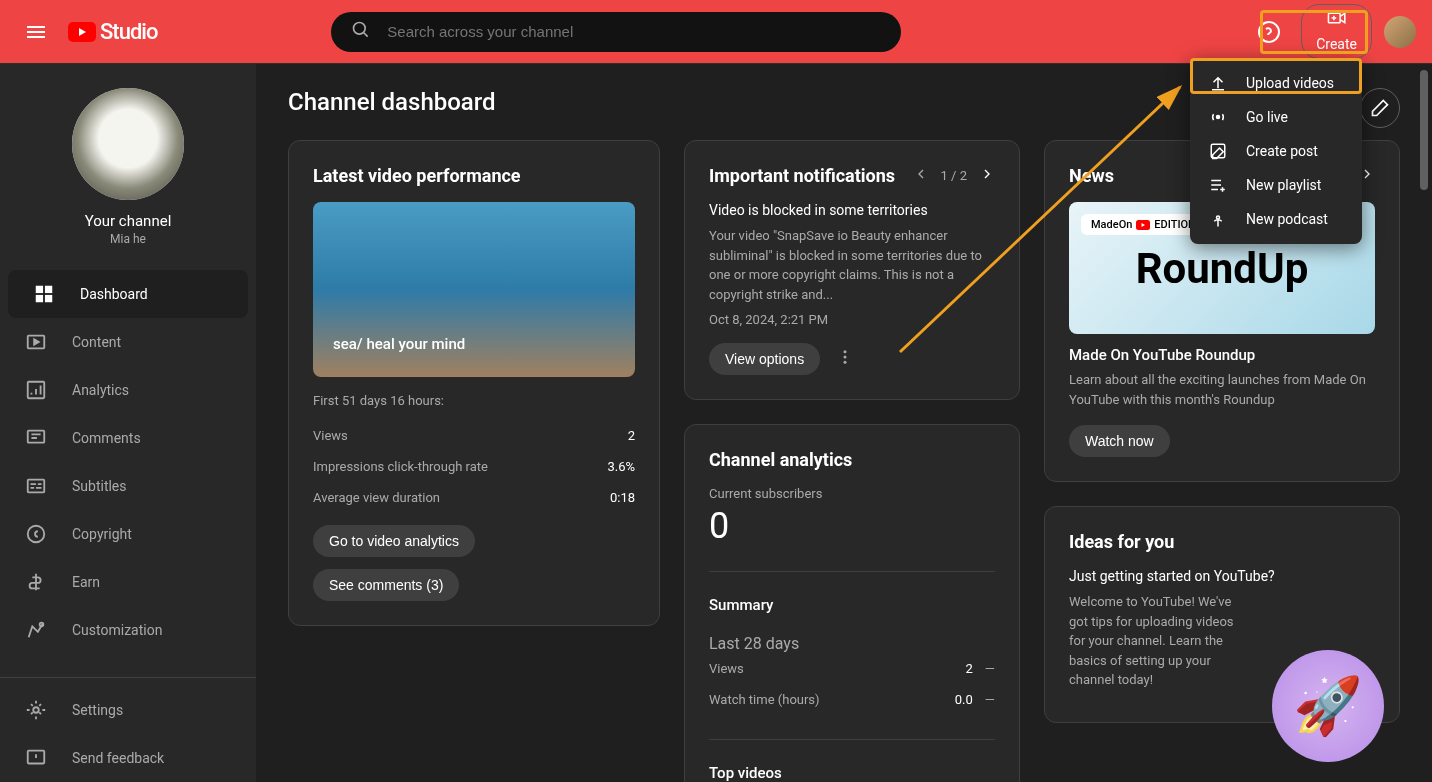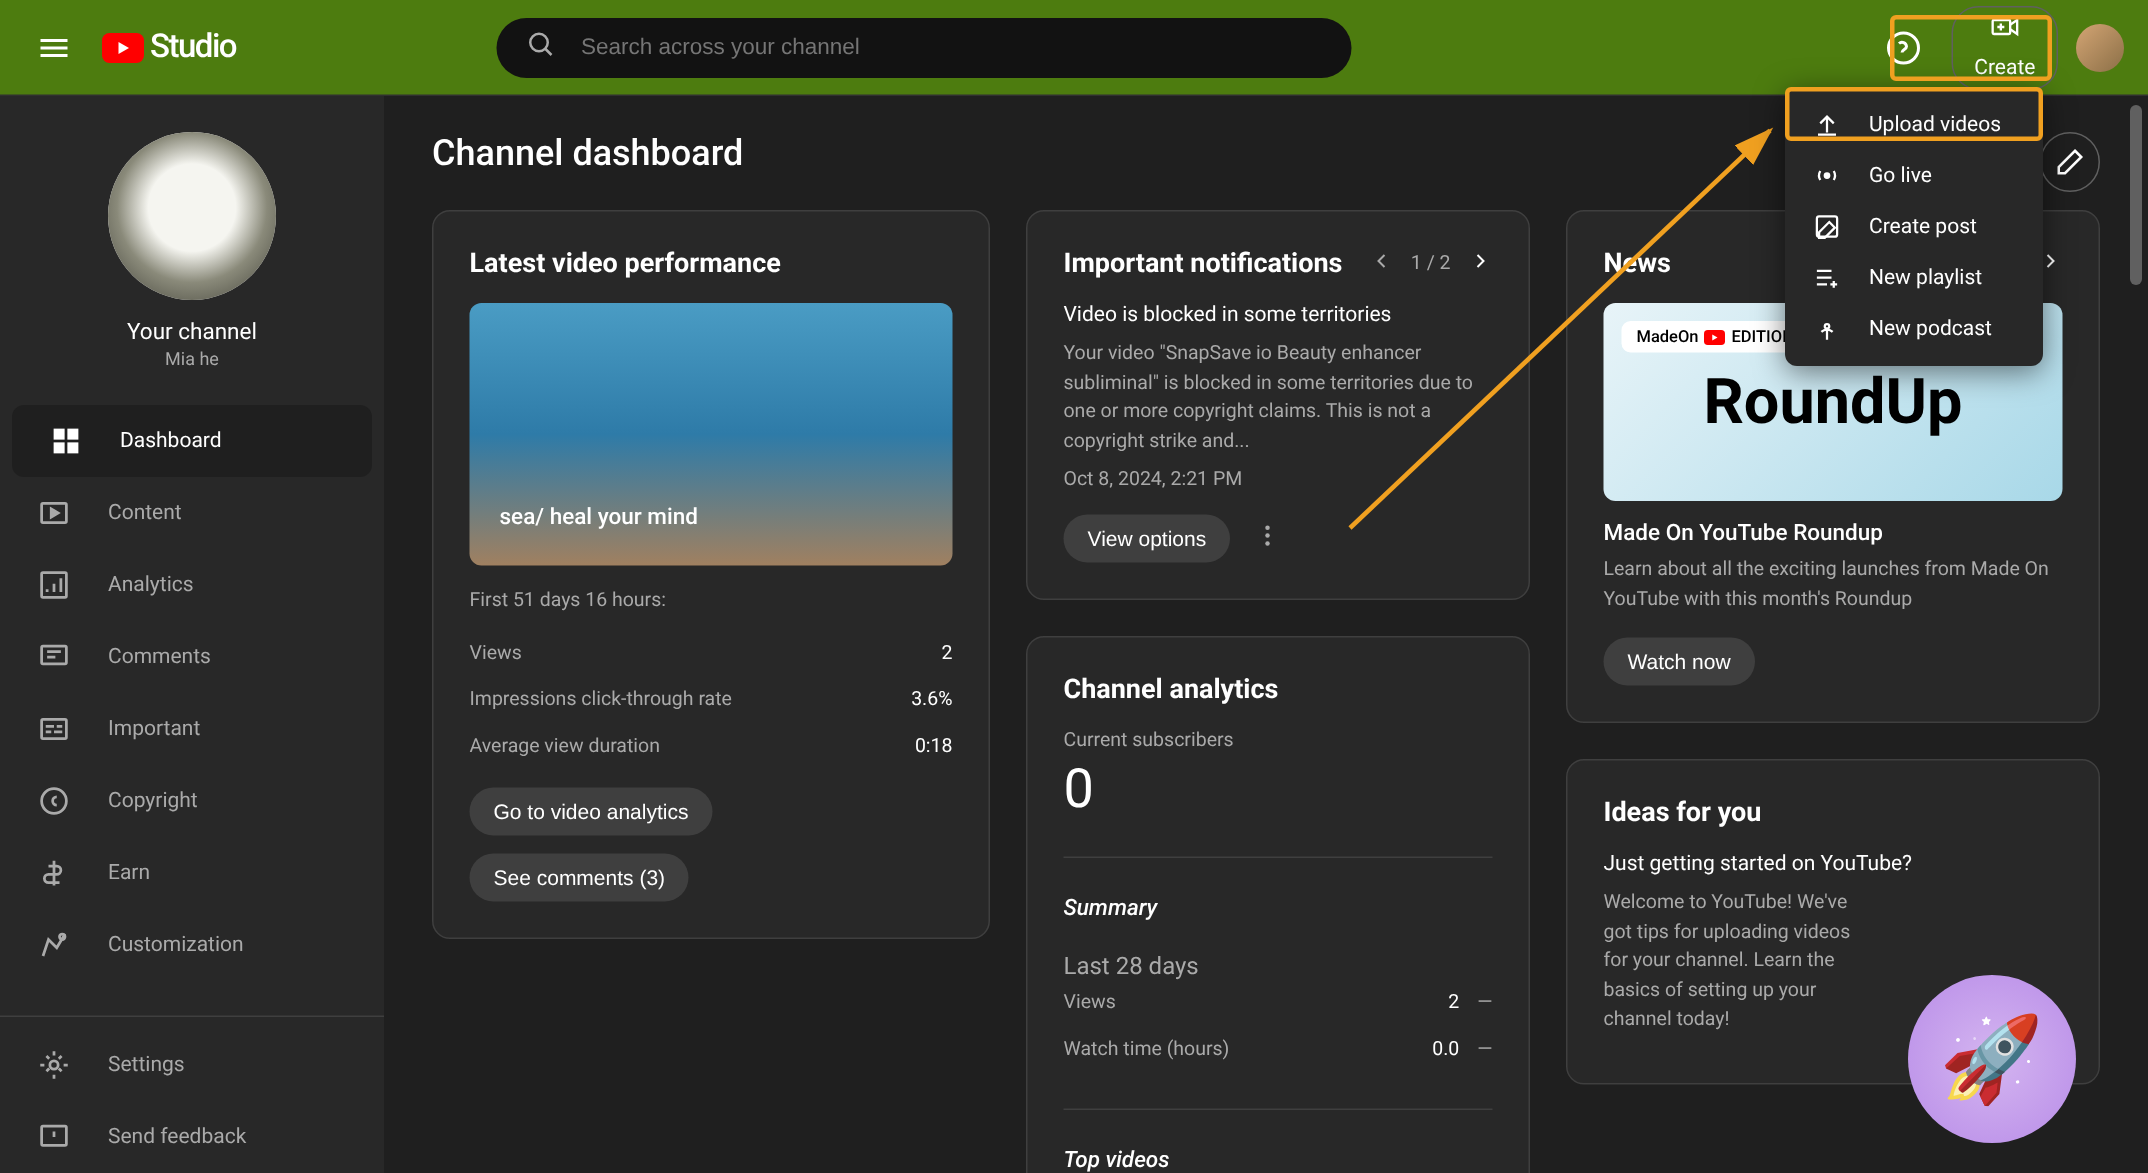--- a/index.html
+++ b/index.html
@@ -1,17 +1,17 @@
 <!DOCTYPE html>
 <html><head>
 <meta charset="utf-8">
 <style>
 * { margin: 0; padding: 0; box-sizing: border-box; }
 body { font-family: Roboto, Arial, sans-serif; background: #1f1f1f; color: #fff; width: 1432px; height: 782px; overflow: hidden; position: relative; }
-.header { height: 64px; background: #4d7c0f; display: flex; align-items: center; padding: 0 16px; border-bottom: 1px solid #303030; }
+.header { height: 64px; background: #ef4444; display: flex; align-items: center; padding: 0 16px; border-bottom: 1px solid #303030; }
 .menu-btn { width: 40px; height: 40px; display: flex; align-items: center; justify-content: center; cursor: pointer; border-radius: 50%; }
 .logo { display: flex; align-items: center; margin-left: 12px; }
 .logo svg { margin-right: 4px; }
 .logo-text { font-size: 22px; font-weight: 500; letter-spacing: -1px; }
 .search-box { flex: 1; max-width: 570px; margin: 0 auto; height: 40px; background: #121212; border-radius: 20px; display: flex; align-items: center; padding: 0 20px; }
 .search-box input { flex: 1; background: transparent; border: none; outline: none; color: #aaa; font-size: 15px; margin-left: 16px; }
 .header-right { display: flex; align-items: center; gap: 12px; margin-left: auto; }
 .help-btn { width: 40px; height: 40px; display: flex; align-items: center; justify-content: center; cursor: pointer; border-radius: 50%; }
 .create-btn { display: flex; align-items: center; gap: 8px; border: 1px solid #606060; padding: 6px 14px; border-radius: 18px; cursor: pointer; font-size: 14px; flex-direction: column; }
 .avatar-sm { width: 32px; height: 32px; border-radius: 50%; background: linear-gradient(135deg, #d4a574, #8b6f47); }
@@ -39,21 +39,21 @@
 .stat-row .val { color: #fff; }
 .btn { background: #3f3f3f; border: none; color: #fff; padding: 8px 16px; border-radius: 18px; cursor: pointer; font-size: 14px; }
 .btn-row { display: flex; gap: 8px; margin-top: 12px; flex-wrap: wrap; }
 .notif-title { font-size: 14px; font-weight: 400; margin-bottom: 8px; }
 .notif-body { font-size: 13px; color: #aaa; line-height: 1.5; margin-bottom: 8px; }
 .notif-date { font-size: 13px; color: #aaa; margin-bottom: 16px; }
 .notif-actions { display: flex; align-items: center; gap: 16px; }
 .pager { display: flex; align-items: center; gap: 12px; font-size: 13px; color: #aaa; text-align: right; }
 .big-num { font-size: 36px; font-weight: 400; margin-top: 4px; }
 .divider { border-top: 1px solid #3f3f3f; margin: 24px 0; }
-.sub-title { font-size: 15px; font-weight: 500; font-style: italic; }
+.sub-title { font-size: 15px; font-weight: 500; }
 .sub-sub { font-size: 16px; color: #aaa; margin-top: 20px; }
 .col2 { width: 356px; display: flex; flex-direction: column; gap: 24px; }
 .news-thumb { width: 100%; height: 132px; border-radius: 8px; background: linear-gradient(135deg, #e8f4f8, #a8d8e8); position: relative; margin-bottom: 12px; display: flex; align-items: center; justify-content: center; }
 .news-thumb-inner { background: #fff; border-radius: 6px; padding: 4px 10px; font-size: 11px; font-weight: 500; color: #000; position: absolute; top: 12px; left: 12px; display: flex; align-items: center; gap: 4px; }
 .news-roundup { font-size: 42px; font-weight: 700; color: #000; }
 .news-title { font-size: 15px; font-weight: 500; margin-bottom: 6px; }
 .news-body { font-size: 13px; color: #aaa; line-height: 1.5; margin-bottom: 16px; }
 .create-menu { position: absolute; top: 58px; right: 70px; background: #282828; border-radius: 8px; padding: 8px 0; width: 172px; box-shadow: 0 4px 20px rgba(0,0,0,0.5); z-index: 100; }
 .menu-item { display: flex; align-items: center; gap: 16px; padding: 8px 16px; font-size: 14px; cursor: pointer; }
 .menu-item .icon { width: 24px; display: flex; justify-content: center; }
@@ -217,21 +217,21 @@
         </span>
         <span>Comments</span>
       </div>
     <div class="nav-item">
         <span class="icon">
           <svg width="22" height="22" viewBox="0 0 24 24" fill="none" stroke="#aaa" stroke-width="2">
             <rect x="3" y="5" width="18" height="14" rx="1"></rect>
             <path d="M6 14h4m2 0h6M6 10h6m2 0h4"></path>
           </svg>
         </span>
-        <span>Important</span>
+        <span>Subtitles</span>
       </div>
     <div class="nav-item">
         <span class="icon">
           <svg width="22" height="22" viewBox="0 0 24 24" fill="none" stroke="#aaa" stroke-width="2">
             <circle cx="12" cy="12" r="9"></circle>
             <path d="M14 9a3 3 0 100 6"></path>
           </svg>
         </span>
         <span>Copyright</span>
       </div>

